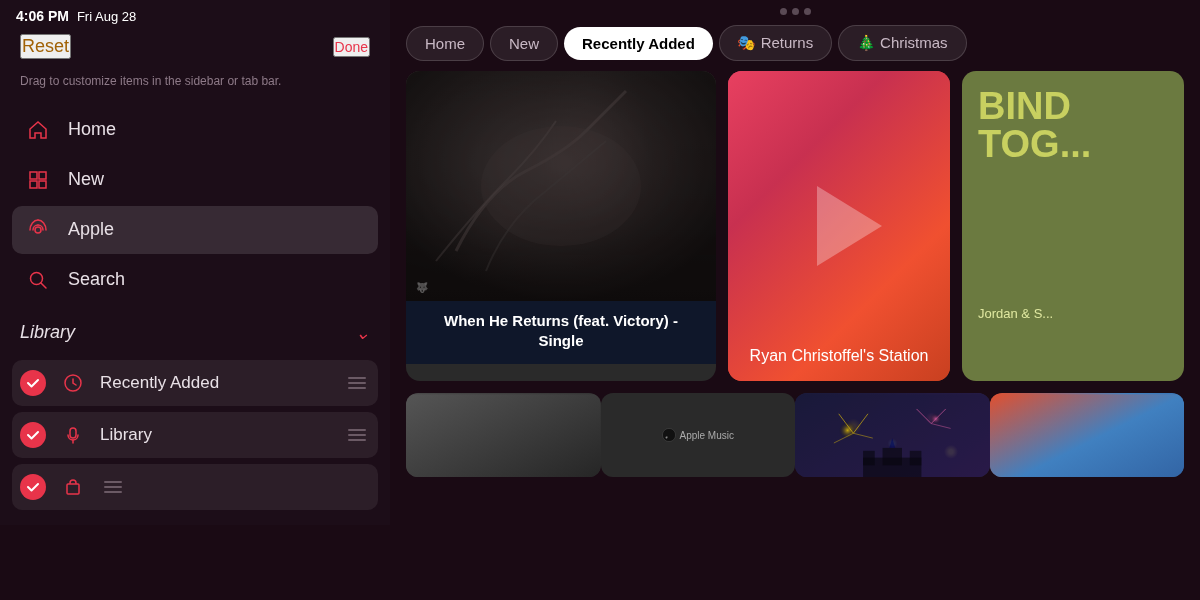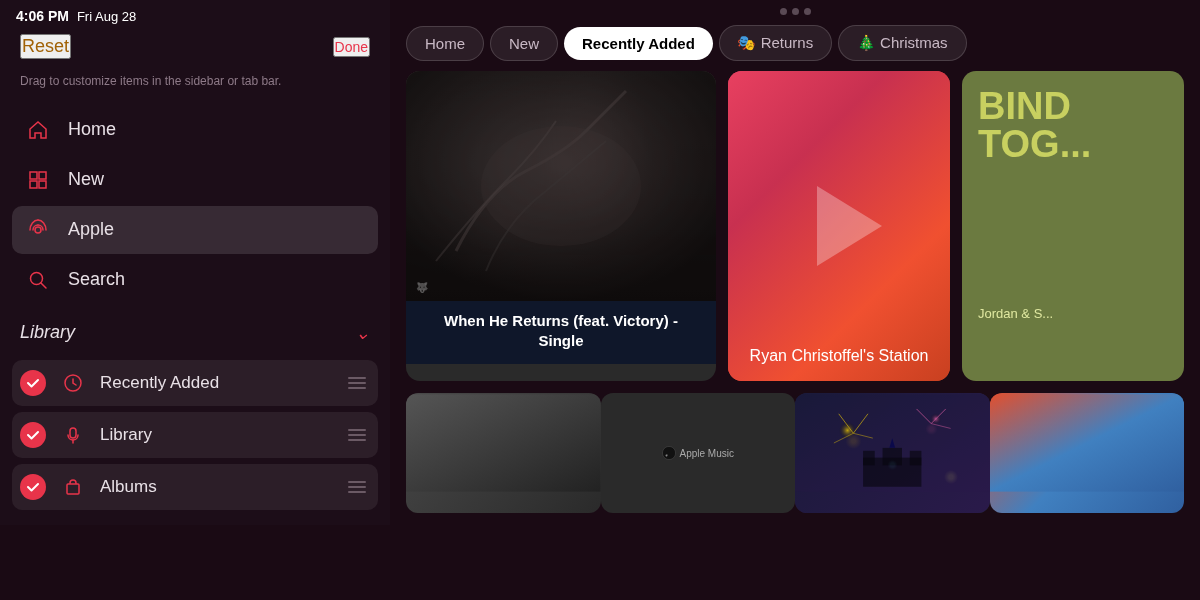--- a/index.html
+++ b/index.html
@@ -352,21 +352,21 @@
 
     .card-olive {
       width: 310px;
       min-width: 310px;
       background: #6b7a40;
       position: relative;
     }
 
     .bottom-cards {
       display: flex;
-      height: 120px;
+      height: 84px;
     }
 
     .mini-card {
       flex: 1;
       border-radius: 12px;
       overflow: hidden;
     }
 
     .mini-card-gray {
       background: linear-gradient(135deg, #4a4a4a, #2a2a2a);
@@ -523,21 +523,20 @@
         <svg viewBox="0 0 14 14" fill="none">
           <path d="M2 7L5.5 10.5L12 4" stroke="white" stroke-width="2" stroke-linecap="round" stroke-linejoin="round"></path>
         </svg>
       </div>
       <div class="lib-icon">
         <svg width="20" height="20" viewBox="0 0 20 20" fill="none">
           <rect x="4" y="7" width="12" height="10" rx="1" stroke="#e8344a" stroke-width="1.5" fill="none"></rect>
           <path d="M7 7V6C7 4.3 8.3 3 10 3C11.7 3 13 4.3 13 6V7" stroke="#e8344a" stroke-width="1.5" fill="none"></path>
         </svg>
       </div>
-      <span class="lib-label">Albums</span>
       <div class="drag-handle">
         <span></span>
           <span></span>
           <span></span>
       </div>
     </div>
   </div>
 </div>
 
 <div class="main-content">

